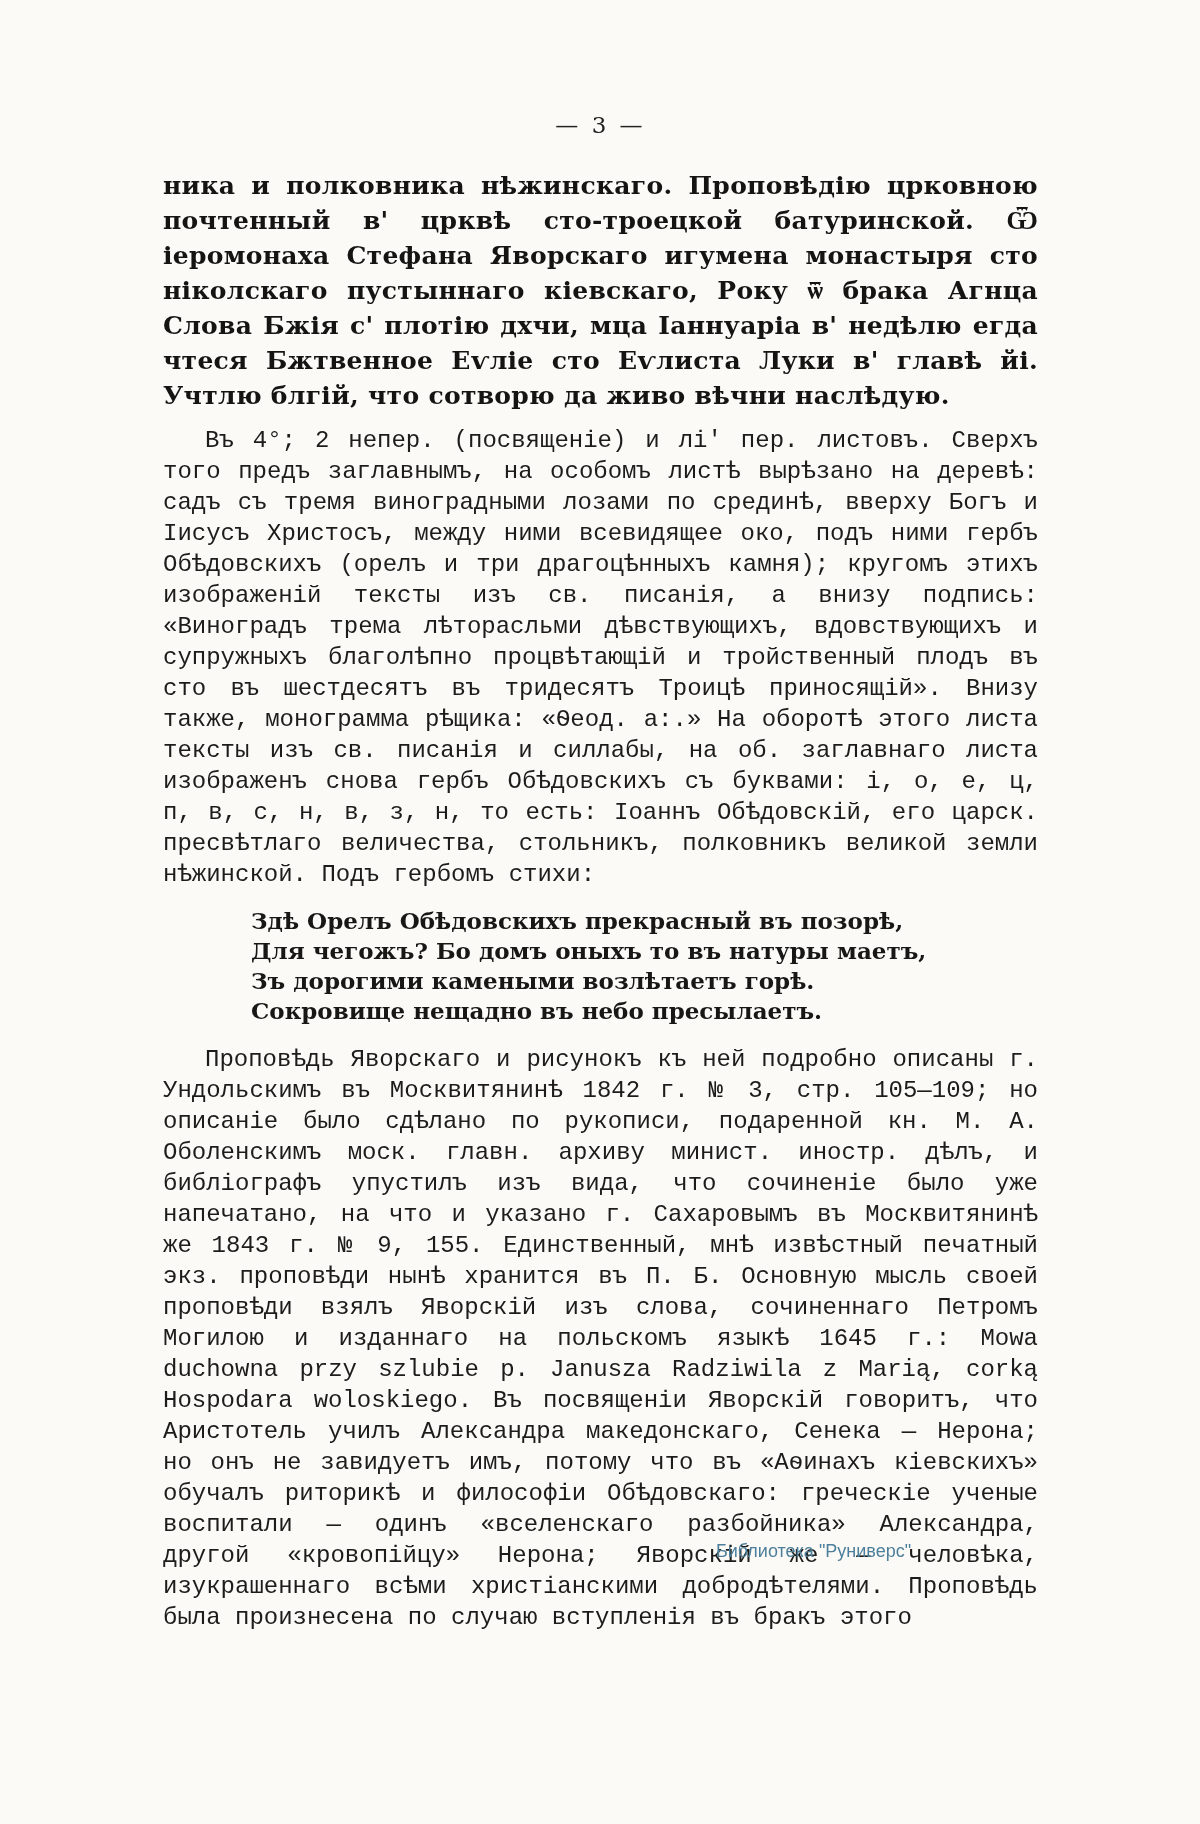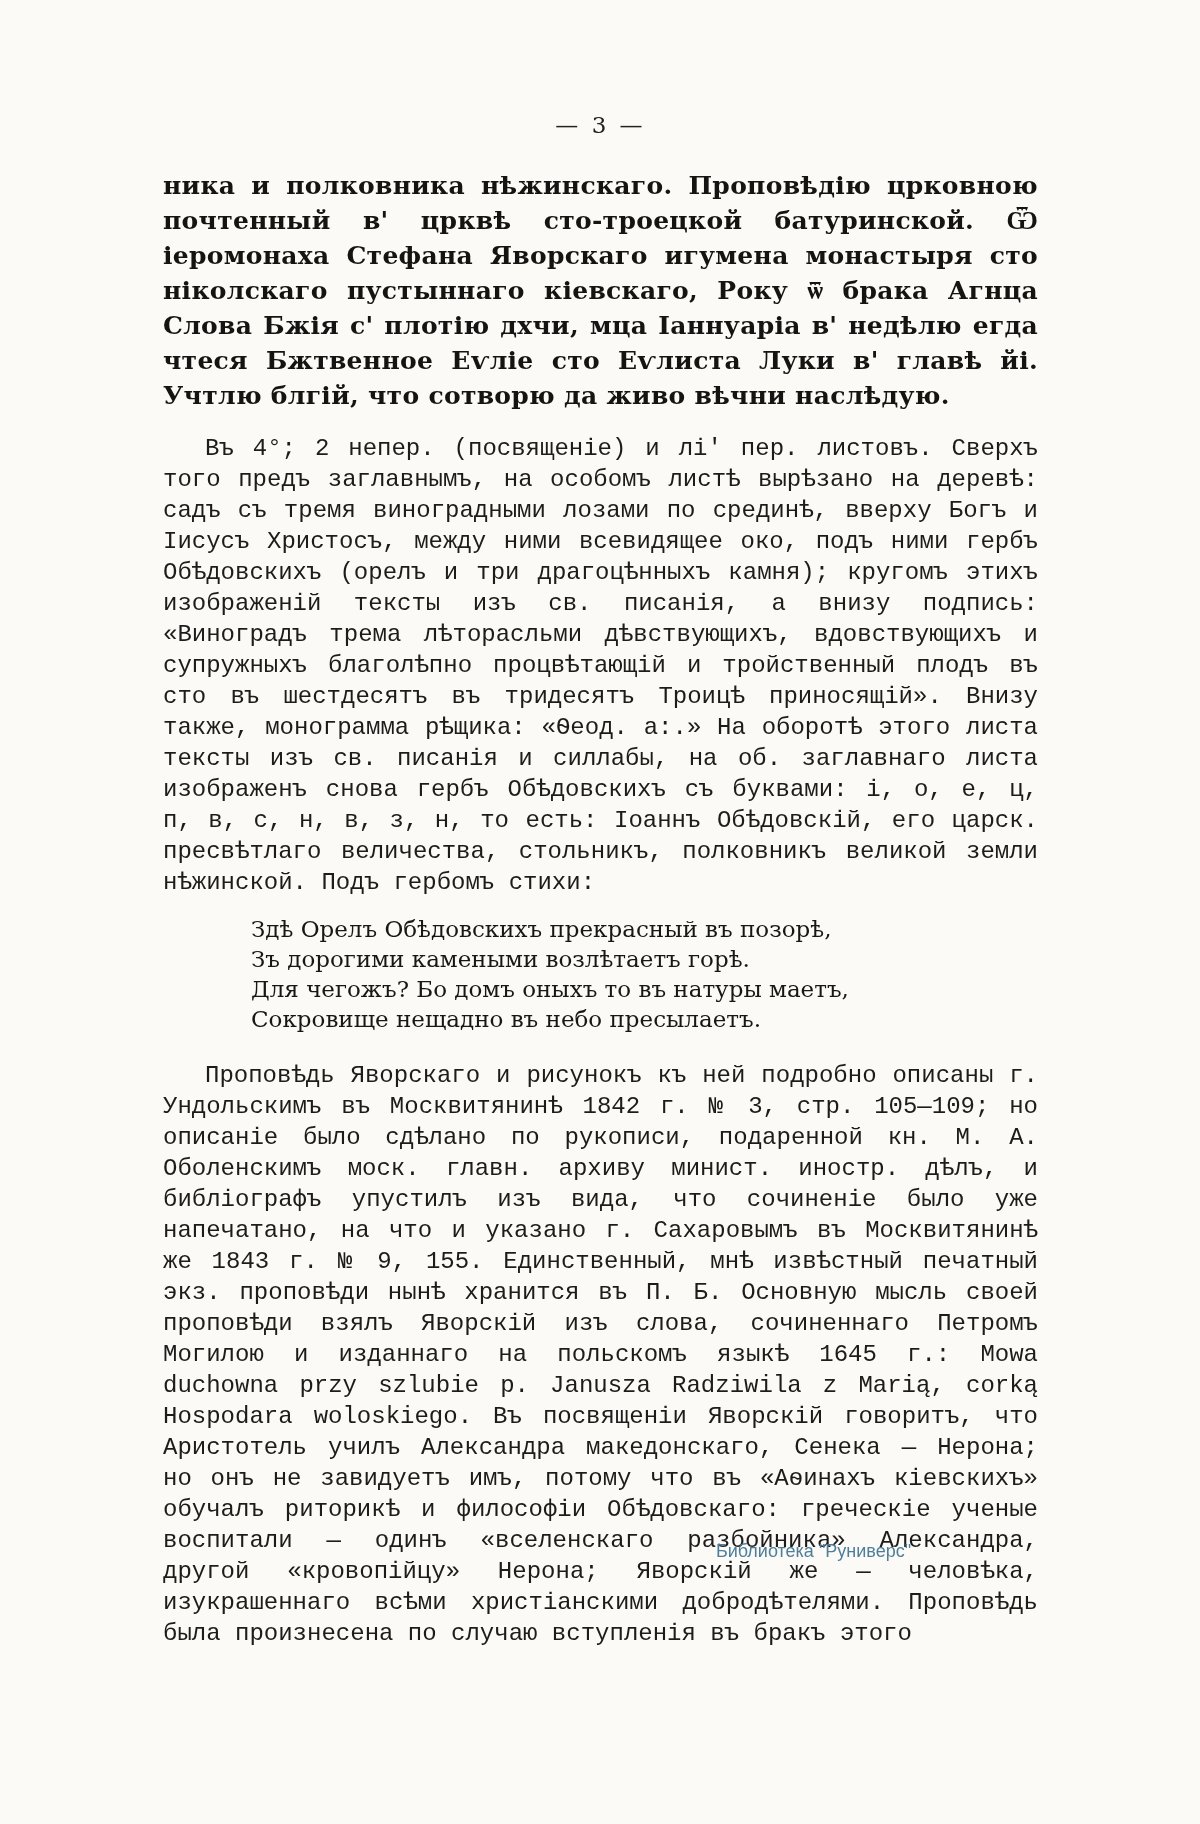--- a/index.html
+++ b/index.html
@@ -31,35 +31,35 @@
     margin-bottom: 30px;
     color: #22211f;
   }
   .slavonic {
     font-weight: 700;
     font-size: 25px;
     line-height: 35px;
     text-align: justify;
     text-align-last: left;
     letter-spacing: 0.3px;
-    margin-bottom: 20px;
+    margin-bottom: 12px;
     color: #151412;
   }
   .para {
     font-size: 24px;
     line-height: 31px;
     text-align: justify;
     text-align-last: left;
     margin: 0;
     color: #1d1c1a;
   }
   .para.indent { text-indent: 42px; font-family: Liberation Mono, monospace; }
   .verse {
-    margin: 16px 0 26px 88px;
-    font-weight: 400;
+    margin: 16px 0 18px 88px;
+    font-weight: 700;
     font-size: 23px;
     line-height: 30px;
     color: #181715;
   }
   .verse .verse-line { display: block; }
   .watermark {
     position: absolute;
     left: 716px;
     top: 1541px;
     font-family: "Liberation Sans", "DejaVu Sans", sans-serif;
@@ -74,22 +74,22 @@
   <div class="content">
 
     <div class="page-number">— 3 —</div>
 
     <div class="slavonic">ника и полковника нѣжинскаго. Проповѣдію црковною почтенный в' црквѣ сто-троецкой батуринской. Ѿ іеромонаха Стефана Яворскаго игумена монастыря сто ніколскаго пустыннаго кіевскаго, Року ѿ брака Агнца Слова Бжія с' плотію дхчи, мца Іаннуаріа в' недѣлю егда чтеся Бжтвенное Еѵліе сто Еѵлиста Луки в' главѣ йі. Учтлю блгій, что сотворю да живо вѣчни наслѣдую.</div>
 
     <p class="para indent">Въ 4°; 2 непер. (посвященіе) и лі' пер. листовъ. Сверхъ того предъ заглавнымъ, на особомъ листѣ вырѣзано на деревѣ: садъ съ тремя виноградными лозами по срединѣ, вверху Богъ и Іисусъ Христосъ, между ними всевидящее око, подъ ними гербъ Обѣдовскихъ (орелъ и три драгоцѣнныхъ камня); кругомъ этихъ изображеній тексты изъ св. писанія, а внизу подпись: «Виноградъ трема лѣторасльми дѣвствующихъ, вдовствующихъ и супружныхъ благолѣпно процвѣтающій и тройственный плодъ въ сто въ шестдесятъ въ тридесятъ Троицѣ приносящій». Внизу также, монограмма рѣщика: «Ѳеод. а:.» На оборотѣ этого листа тексты изъ св. писанія и силлабы, на об. заглавнаго листа изображенъ снова гербъ Обѣдовскихъ съ буквами: і, о, е, ц, п, в, с, н, в, з, н, то есть: Іоаннъ Обѣдовскій, его царск. пресвѣтлаго величества, стольникъ, полковникъ великой земли нѣжинской. Подъ гербомъ стихи:</p>
 
     <div class="verse">
       <span class="verse-line">Здѣ Орелъ Обѣдовскихъ прекрасный въ позорѣ,</span>
+      <span class="verse-line">Для чегожъ? Бо домъ оныхъ то въ натуры маетъ,</span>
       <span class="verse-line">Зъ дорогими камеными возлѣтаетъ горѣ.</span>
-      <span class="verse-line">Для чегожъ? Бо домъ оныхъ то въ натуры маетъ,</span>
       <span class="verse-line">Сокровище нещадно въ небо пресылаетъ.</span>
     </div>
 
     <p class="para indent">Проповѣдь Яворскаго и рисунокъ къ ней подробно описаны г. Ундольскимъ въ Москвитянинѣ 1842 г. № 3, стр. 105—109; но описаніе было сдѣлано по рукописи, подаренной кн. М. А. Оболенскимъ моск. главн. архиву минист. иностр. дѣлъ, и библіографъ упустилъ изъ вида, что сочиненіе было уже напечатано, на что и указано г. Сахаровымъ въ Москвитянинѣ же 1843 г. № 9, 155. Единственный, мнѣ извѣстный печатный экз. проповѣди нынѣ хранится въ П. Б. Основную мысль своей проповѣди взялъ Яворскій изъ слова, сочиненнаго Петромъ Могилою и изданнаго на польскомъ языкѣ 1645 г.: Mowa duchowna przy szlubie p. Janusza Radziwila z Marią, corką Hospodara woloskiego. Въ посвященіи Яворскій говоритъ, что Аристотель училъ Александра македонскаго, Сенека — Нерона; но онъ не завидуетъ имъ, потому что въ «Аѳинахъ кіевскихъ» обучалъ риторикѣ и философіи Обѣдовскаго: греческіе ученые воспитали — одинъ «вселенскаго разбойника» Александра, другой «кровопійцу» Нерона; Яворскій же — человѣка, изукрашеннаго всѣми христіанскими добродѣтелями. Проповѣдь была произнесена по случаю вступленія въ бракъ этого</p>
 
   </div>
 
   <div class="watermark">Библиотека "Руниверс"</div>
 </div>
 

